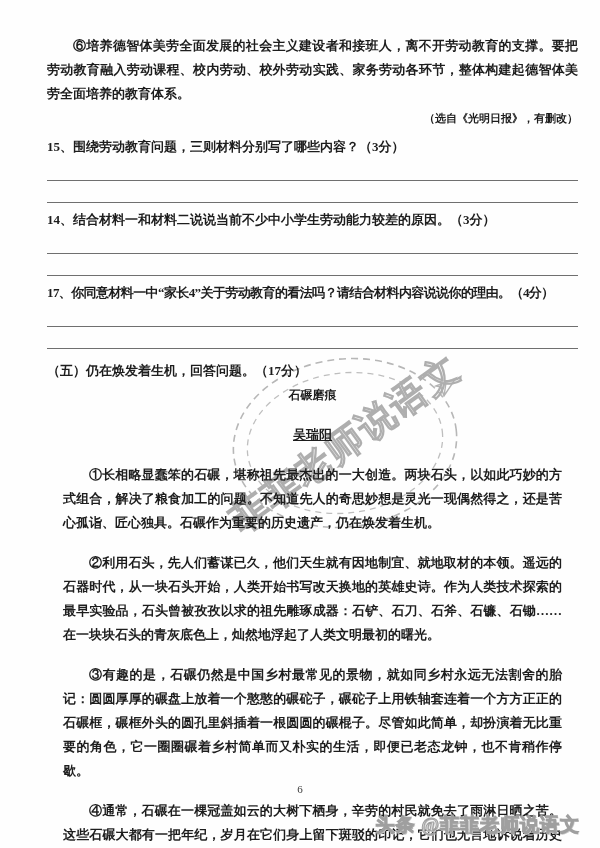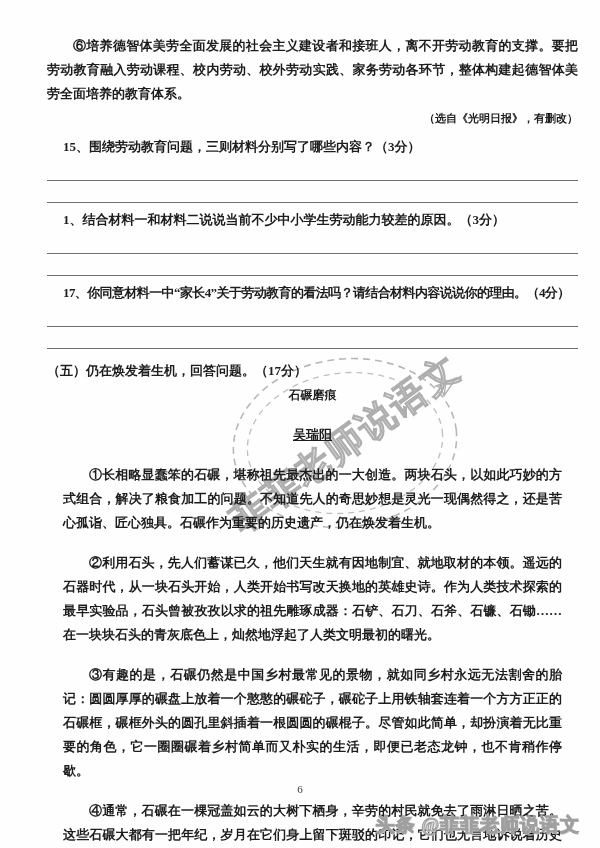--- a/index.html
+++ b/index.html
@@ -5,21 +5,21 @@
   html,body{margin:0;padding:0;}
   body{
     width:600px;height:848px;background:#ffffff;
     font-family:"Liberation Serif","DejaVu Serif",serif;
     color:#1d1d1d;font-weight:700;
   }
   .page{position:relative;width:600px;height:848px;background:#fefefe;overflow:hidden;}
   .content{position:absolute;left:47px;top:34px;width:531px;z-index:1;}
   .para{margin:0;font-size:13px;line-height:24px;text-align:justify;text-indent:2em;}
   .source{margin:0;font-size:11px;line-height:24px;text-align:right;}
-  .question{margin:5px 0 0 16px;font-size:13px;line-height:24px;white-space:nowrap;}
+  .question{margin:5px 0 0 0;font-size:13px;line-height:24px;white-space:nowrap;}
   .question.squeeze{letter-spacing:-0.6px;}
   .answer-blank{height:21px;border-bottom:1px solid #6f6f6f;}
   .section-heading{margin:10px 0 0 0;font-size:13px;line-height:24px;}
   .essay-title{margin:0;font-size:12px;line-height:24px;text-align:center;font-weight:700;}
   .essay-author{margin:16px;font-size:13px;line-height:24px;text-align:center;text-decoration:underline;}
   .essay-body p{margin:16px;}
   .stamp{position:absolute;left:224px;top:350px;width:242px;height:188px;z-index:0;opacity:.85;}
   .page-number{position:absolute;left:0;top:783px;width:100%;text-align:center;
     font-size:11px;font-weight:400;color:#3a3a3a;z-index:1;}
   .footer-watermark{position:absolute;right:20px;top:812px;font-size:19px;letter-spacing:1px;
@@ -43,21 +43,21 @@
 
     <p class="source">（选自《光明日报》，有删改）</p>
 
     <section>
       <p class="question">15、围绕劳动教育问题，三则材料分别写了哪些内容？（3分）</p>
       <div class="answer-blank"></div>
       <div class="answer-blank"></div>
     </section>
 
     <section>
-      <p class="question">1、结合材料一和材料二说说当前不少中小学生劳动能力较差的原因。（3分）</p>
+      <p class="question">14、结合材料一和材料二说说当前不少中小学生劳动能力较差的原因。（3分）</p>
       <div class="answer-blank"></div>
       <div class="answer-blank"></div>
     </section>
 
     <section>
       <p class="question squeeze">17、你同意材料一中“家长4”关于劳动教育的看法吗？请结合材料内容说说你的理由。（4分）</p>
       <div class="answer-blank"></div>
       <div class="answer-blank"></div>
     </section>
 

